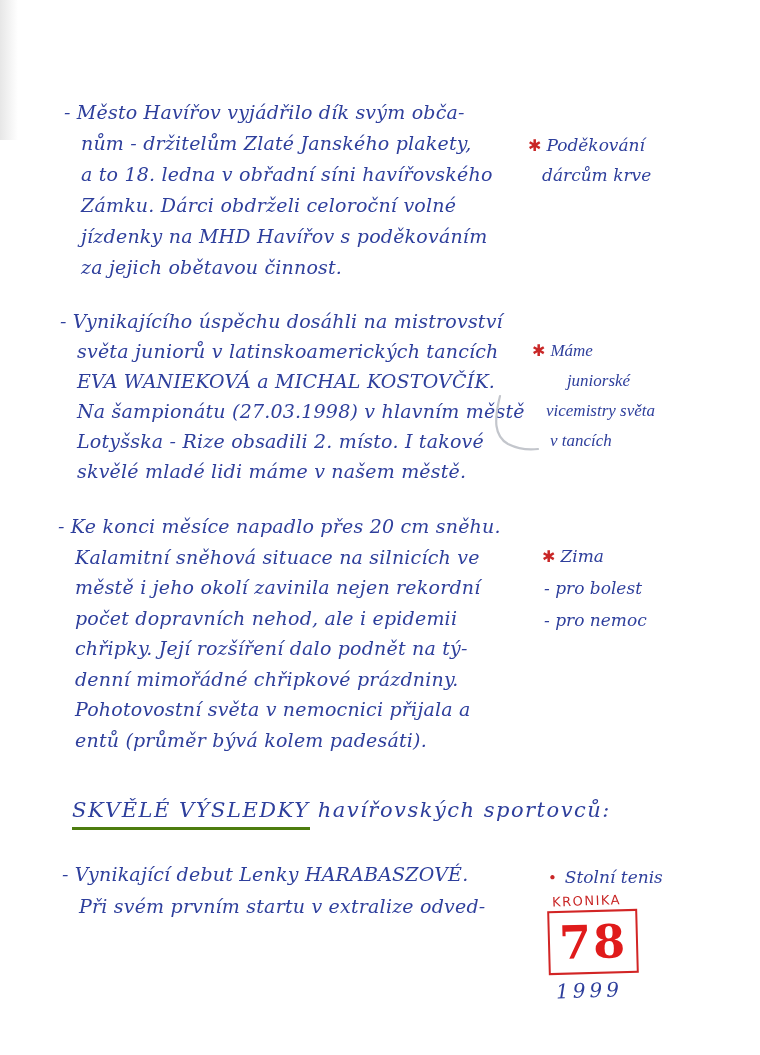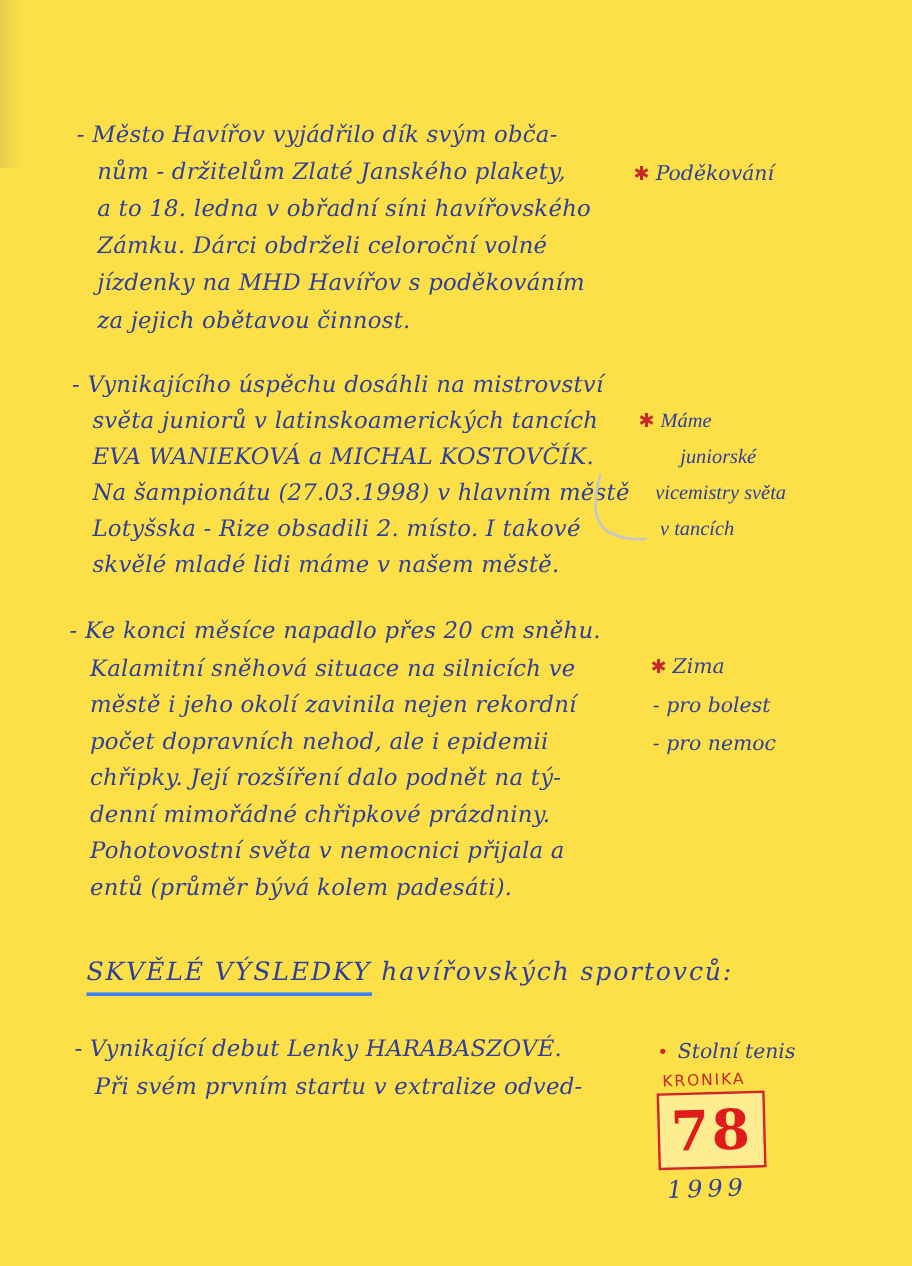--- a/index.html
+++ b/index.html
@@ -1,18 +1,18 @@
 <!DOCTYPE html>
 <html lang="cs"><head>
 <meta charset="utf-8">
 <style>
   html,body { margin:0; padding:0; background:#e8e8e8; }
   .page {
     position:relative; width:760px; height:1055px;
-    background:#fde047; overflow:hidden;
+    background:#ffffff; overflow:hidden;
     font-family:"DejaVu Serif", serif; font-style:italic;
     color:#2e3f9c;
   }
   
   .edge-artifact {
     position:absolute; left:0; top:0; width:18px; height:140px;
     background:linear-gradient(90deg, rgba(120,120,120,.18), rgba(120,120,120,0));
     pointer-events:none;
   }
   .para { position:absolute; font-size:19px; white-space:nowrap; letter-spacing:.2px; }
@@ -21,21 +21,21 @@
   .p1 .hline { height:31px; line-height:31px; }
   .p2 .hline { height:30px; line-height:30px; }
   .p3 .hline { height:30.5px; line-height:30.5px; }
   .p4 .hline { height:32px; line-height:32px; }
 
   .heading {
     position:absolute; left:72px; top:798px;
     font-size:21px; white-space:nowrap; letter-spacing:1.5px;
   }
   .heading .hu {
-    border-bottom:3px solid #3b82f6; padding-bottom:5px; display:inline-block;
+    border-bottom:3px solid #4d7c0f; padding-bottom:5px; display:inline-block;
   }
 
   .note { position:absolute; font-size:17px; white-space:nowrap; }
   .note .nline { height:30px; line-height:30px; }
   .note .marker { font-style:normal; color:#c92727; margin-right:5px; font-size:16px; }
   .note .bullet { font-style:normal; color:#c92727; margin-right:8px; font-size:15px; }
   .note2 .nline:nth-child(2) { margin-left:10px;text-align:center; }
   .note2 .nline:nth-child(3) { margin-left:14px; }
   .note2 .nline:nth-child(4) { margin-left:18px; }
   .note3 .nline { height:32px; line-height:32px; }
@@ -74,20 +74,21 @@
       <div class="hline">- Město Havířov vyjádřilo dík svým obča-</div>
       <div class="hline">nům - držitelům Zlaté Janského plakety,</div>
       <div class="hline">a to 18. ledna v obřadní síni havířovského</div>
       <div class="hline">Zámku. Dárci obdrželi celoroční volné</div>
       <div class="hline">jízdenky na MHD Havířov s poděkováním</div>
       <div class="hline">za jejich obětavou činnost.</div>
     </div>
 
   <div class="note note1" style="left:528px; top:130px;">
     <div class="nline"><span class="marker">✱</span><span>Poděkování</span></div>
+    <div class="nline" style="margin-left:14px;"><span>dárcům krve</span></div>
   </div>
 
   <div class="para p2" style="left:60px; top:306px;">
       <div class="hline">- Vynikajícího úspěchu dosáhli na mistrovství</div>
       <div class="hline">světa juniorů v latinskoamerických tancích</div>
       <div class="hline">EVA WANIEKOVÁ a MICHAL KOSTOVČÍK.</div>
       <div class="hline">Na šampionátu (27.03.1998) v hlavním městě</div>
       <div class="hline">Lotyšska - Rize obsadili 2. místo. I takové</div>
       <div class="hline">skvělé mladé lidi máme v našem městě.</div>
     </div>

